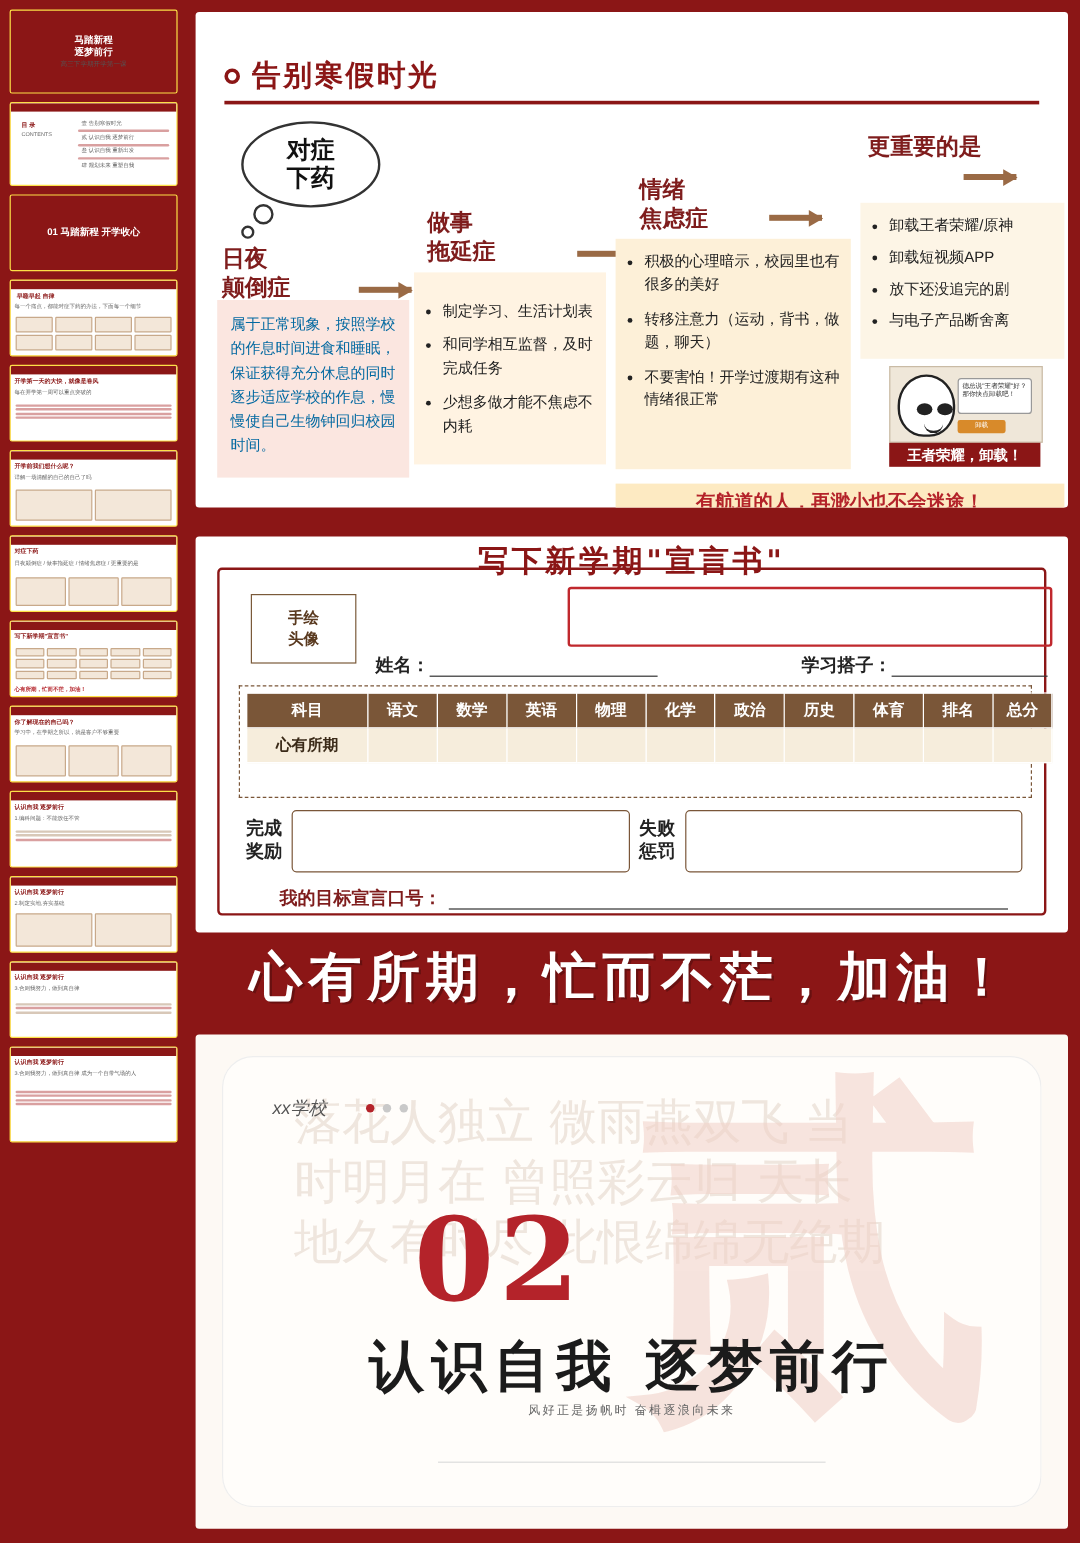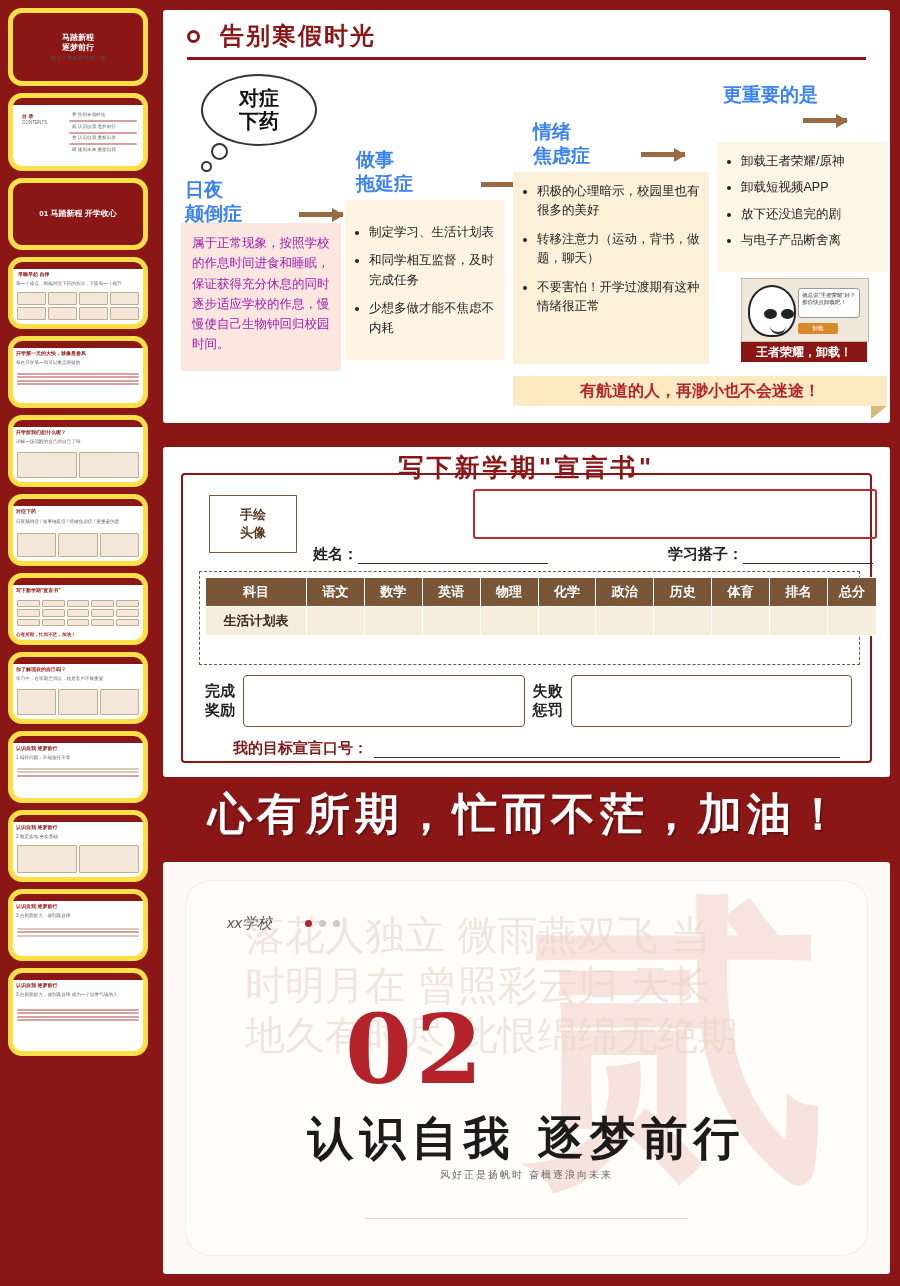--- a/index.html
+++ b/index.html
@@ -9,21 +9,21 @@
     font-family:"Liberation Sans","DejaVu Sans",sans-serif;
     position:relative;
     overflow:hidden;
   }
   
   .rail{
     position:absolute;left:8px;top:8px;width:140px;height:1270px;
     display:flex;flex-direction:column;gap:7px;
   }
   .thumb{
-    background:#fff;border:5px solid #fde047;border-radius:14px;
+    background:#fff;border:1px solid #fde047;border-radius:2px;
     position:relative;overflow:hidden;flex:0 0 auto;
   }
   .thumb .tbar{position:absolute;left:0;top:0;right:0;height:7px;background:#8b1616;}
   .t-h{height:68px;}
   .t-m{height:62px;}
   .t-big{height:78px;}
   .mini-title{
     position:absolute;left:0;right:0;top:0;bottom:0;
     display:flex;align-items:center;justify-content:center;
     font-size:8px;color:#7a1414;text-align:center;line-height:1.25;
@@ -41,52 +41,52 @@
 
   
   .slide{
     position:absolute;background:#fff;border-radius:3px;overflow:hidden;
   }
   #slide1{left:163px;top:10px;width:727px;height:413px;background:#fff;}
   #slide2{left:163px;top:447px;width:727px;height:330px;background:#fff;}
   #slide3{left:163px;top:862px;width:727px;height:412px;background:#fff;}
 
   
-  .s1-head{display:flex;align-items:center;gap:20px;padding:10px 0 2px 24px;}
+  .s1-head{display:flex;align-items:center;gap:10px;padding:10px 0 2px 24px;margin-top:27px;}
   .s1-dot{width:13px;height:13px;border-radius:50%;border:3px solid #8b1616;box-sizing:border-box;}
   .s1-title{font-family:"DejaVu Serif","Liberation Serif",serif;font-size:24px;font-weight:bold;color:#8b1616;letter-spacing:2px;}
   .s1-underline{height:3px;background:#8b1616;margin:3px 24px 0 24px;}
   .s1-body{position:relative;height:352px;}
 
   .bubble{
     position:absolute;left:38px;top:14px;width:112px;height:68px;
     border:2px solid #333;border-radius:50%;
     display:flex;align-items:center;justify-content:center;text-align:center;
     font-size:20px;font-weight:bold;line-height:1.15;color:#111;
     font-family:"DejaVu Serif","Liberation Serif",serif;
   }
   .bubble:after{content:"";position:absolute;width:13px;height:13px;border:2px solid #333;border-radius:50%;left:8px;bottom:-16px;background:#fff;}
   .bubble:before{content:"";position:absolute;width:7px;height:7px;border:2px solid #333;border-radius:50%;left:-2px;bottom:-28px;background:#fff;}
 
-  .h-red{color:#3b82f6;font-weight:bold;font-family:"DejaVu Serif","Liberation Serif",serif;}
+  .h-red{color:#7f1d1d;font-weight:bold;font-family:"DejaVu Serif","Liberation Serif",serif;}
   .lbl1{position:absolute;left:22px;top:118px;font-size:19px;line-height:1.25;}
   .lbl2{position:absolute;left:193px;top:88px;font-size:19px;line-height:1.25;}
   .lbl3{position:absolute;left:370px;top:60px;font-size:19px;line-height:1.25;}
   .lbl4{position:absolute;left:560px;top:22px;font-size:19px;}
 
   .arr{position:absolute;height:0;}
   .arr .bar{height:5px;background:#9a6a45;}
   .arr .tip{position:absolute;right:-1px;top:-4px;width:0;height:0;border-top:7px solid transparent;border-bottom:7px solid transparent;border-left:12px solid #9a6a45;}
   #arrA{left:136px;top:152px;width:44px;}
   #arrB{left:318px;top:122px;width:44px;}
   #arrC{left:478px;top:92px;width:44px;}
   #arrD{left:640px;top:58px;width:44px;}
 
   .card{position:absolute;box-sizing:border-box;}
-  .card-1{left:18px;top:163px;width:160px;height:148px;background:#fbe6e0;padding:10px 11px;font-size:12.5px;line-height:1.62;color:#a21caf;}
+  .card-1{left:18px;top:163px;width:160px;height:148px;background:#fbe6e0;padding:10px 11px;font-size:12.5px;line-height:1.62;color:#0369a1;}
   .card-2{left:182px;top:140px;width:160px;height:160px;background:#fff3e2;padding:23px 9px;}
   .card-3{left:350px;top:112px;width:196px;height:192px;background:#fdf0d8;padding:10px 9px;}
   .card-4{left:554px;top:82px;width:170px;height:130px;background:#fdf5e6;padding:10px 9px;}
   .card ul{margin:0;padding-left:15px;}
   .card li{font-size:12.5px;line-height:1.55;margin-bottom:9px;color:#222;}
   .card-4 li{margin-bottom:7px;}
 
   .meme{position:absolute;left:578px;top:218px;width:126px;height:62px;background:#efe7d9;border:1px solid #c9bba5;overflow:hidden;}
   .meme .face{position:absolute;left:6px;top:6px;width:44px;height:48px;border-radius:50% 50% 45% 45%;background:#fff;border:2px solid #222;}
   .meme .eye{position:absolute;width:13px;height:10px;border-radius:50%;background:#222;}
@@ -426,21 +426,21 @@
           <th>化学</th>
           <th>政治</th>
           <th>历史</th>
           <th>体育</th>
           <th>排名</th>
           <th style="width:44px;">总分</th>
         </tr>
       </thead>
       <tbody>
         <tr>
-          <td class="lead">生活计划表</td>
+          <td class="lead">心有所期</td>
           <td>&nbsp;</td>
           <td>&nbsp;</td>
           <td>&nbsp;</td>
           <td>&nbsp;</td>
           <td>&nbsp;</td>
           <td>&nbsp;</td>
           <td>&nbsp;</td>
           <td>&nbsp;</td>
           <td>&nbsp;</td>
           <td>&nbsp;</td>

